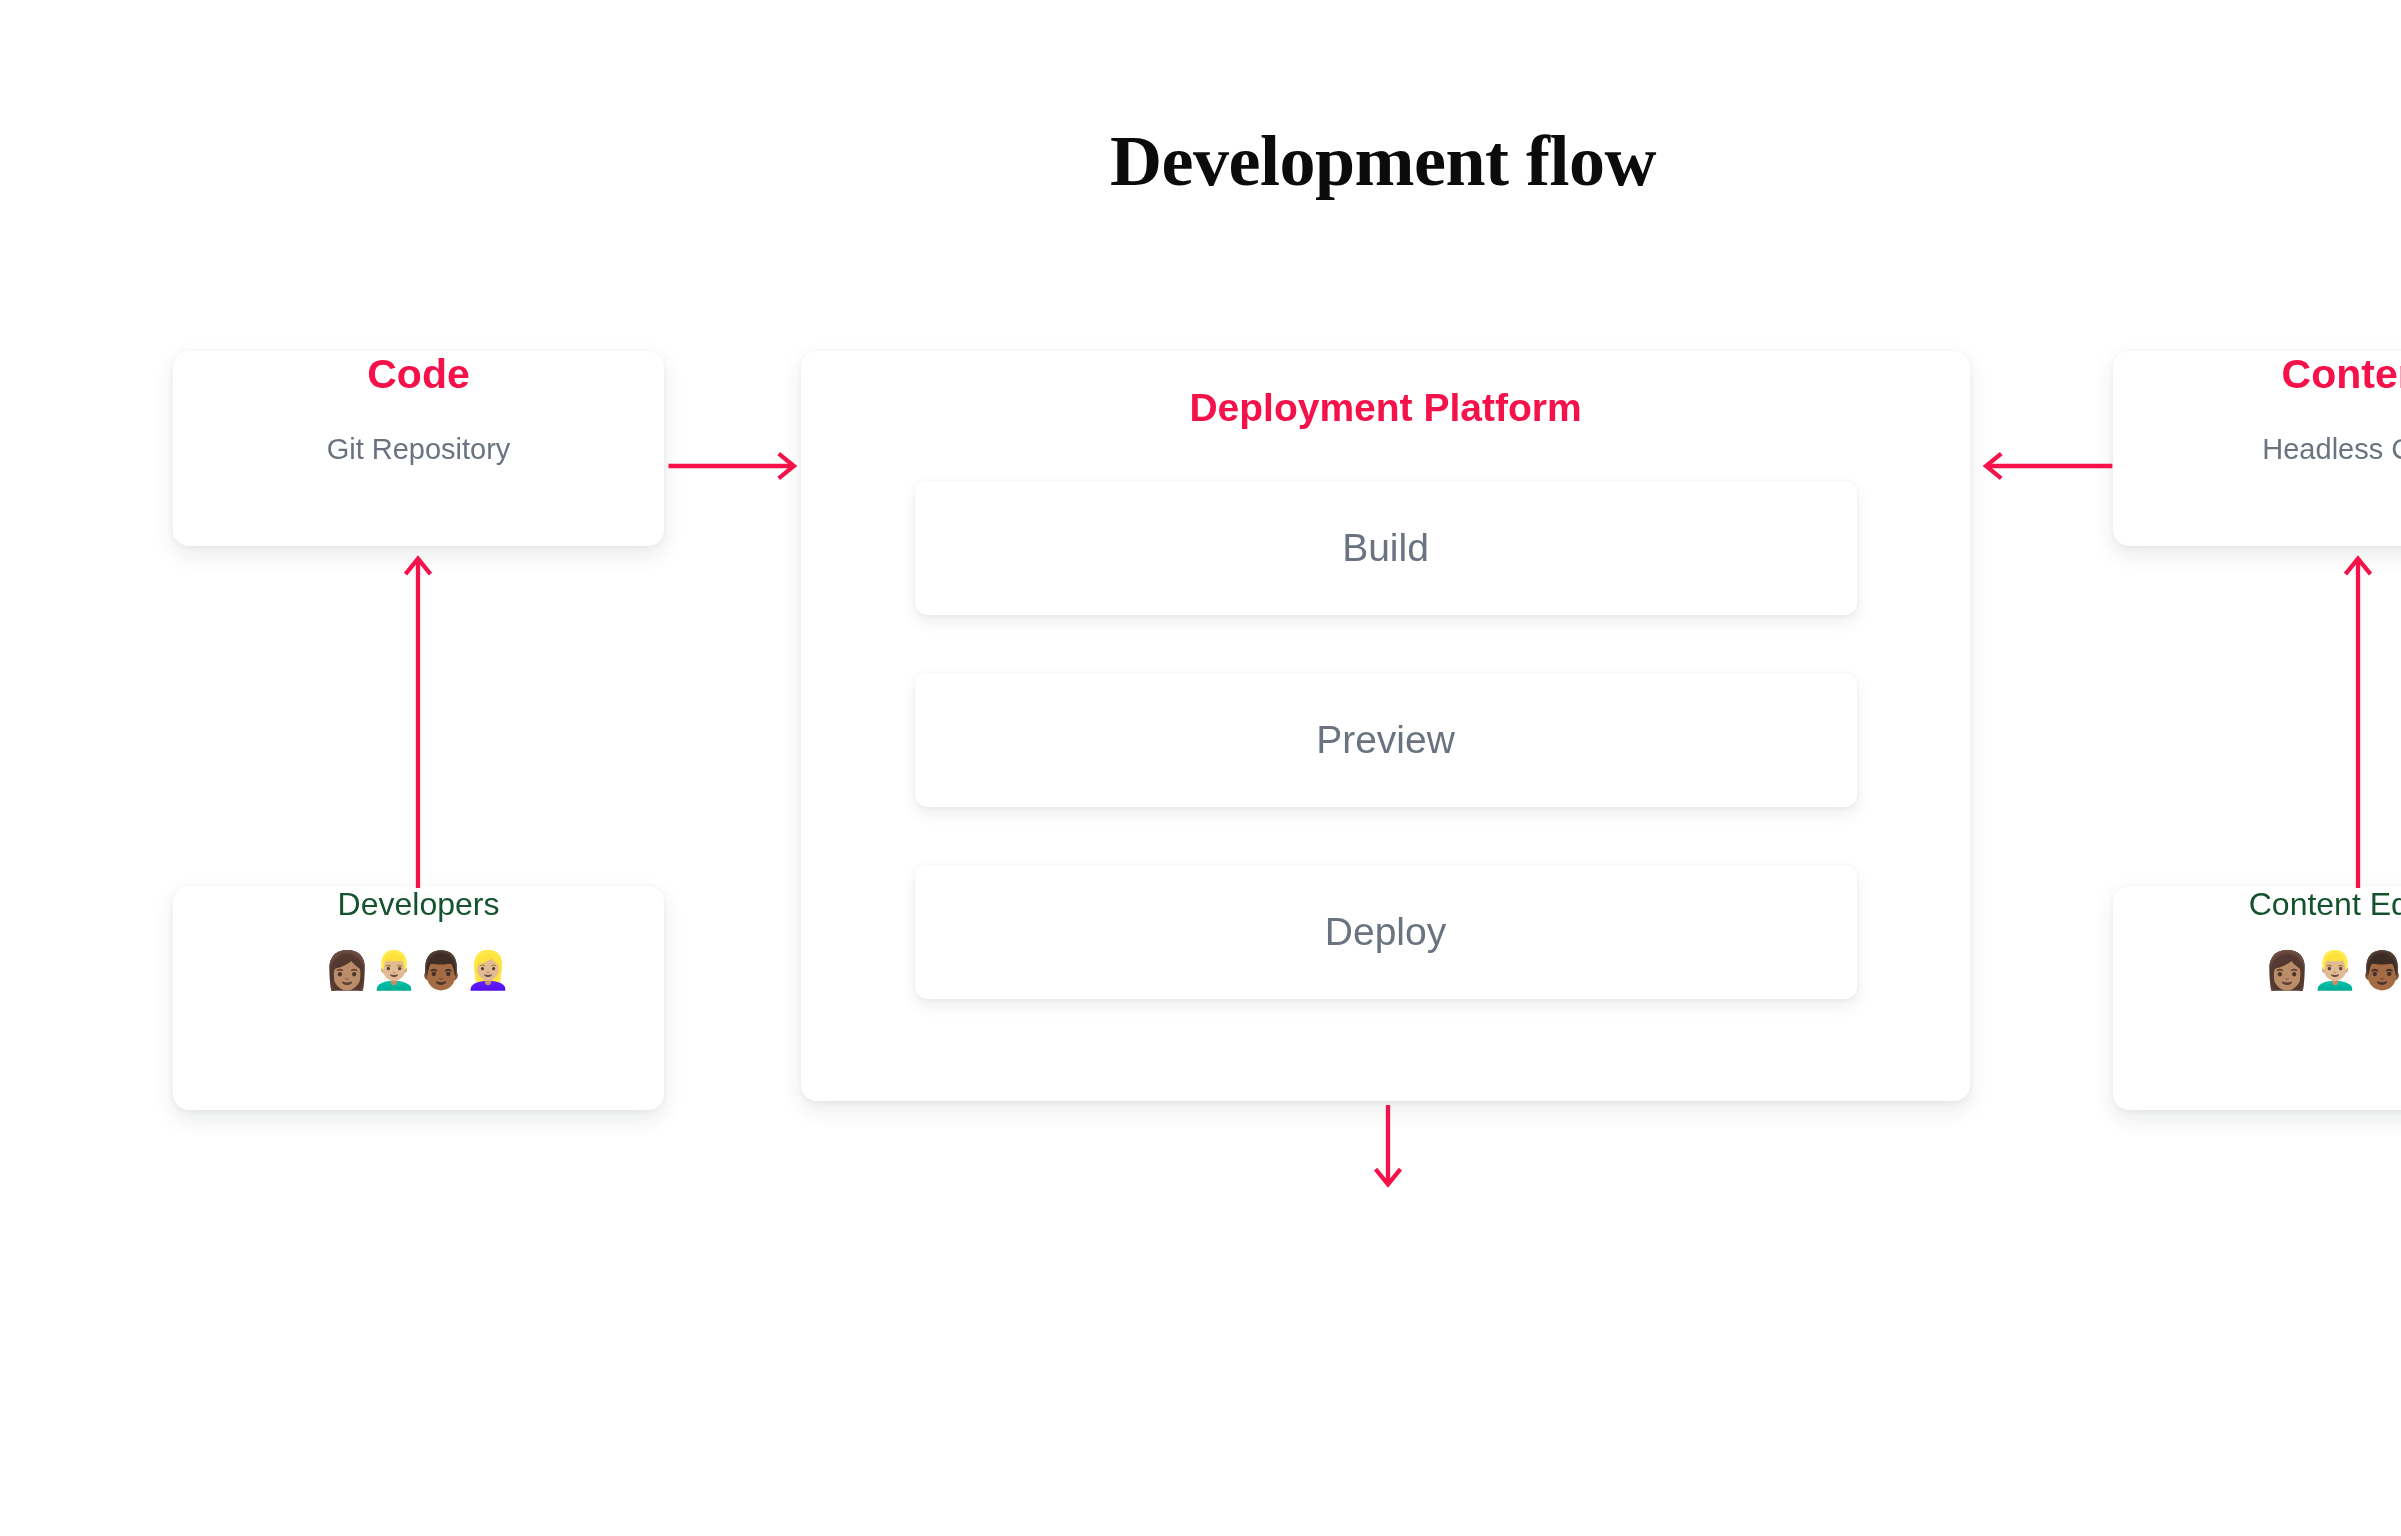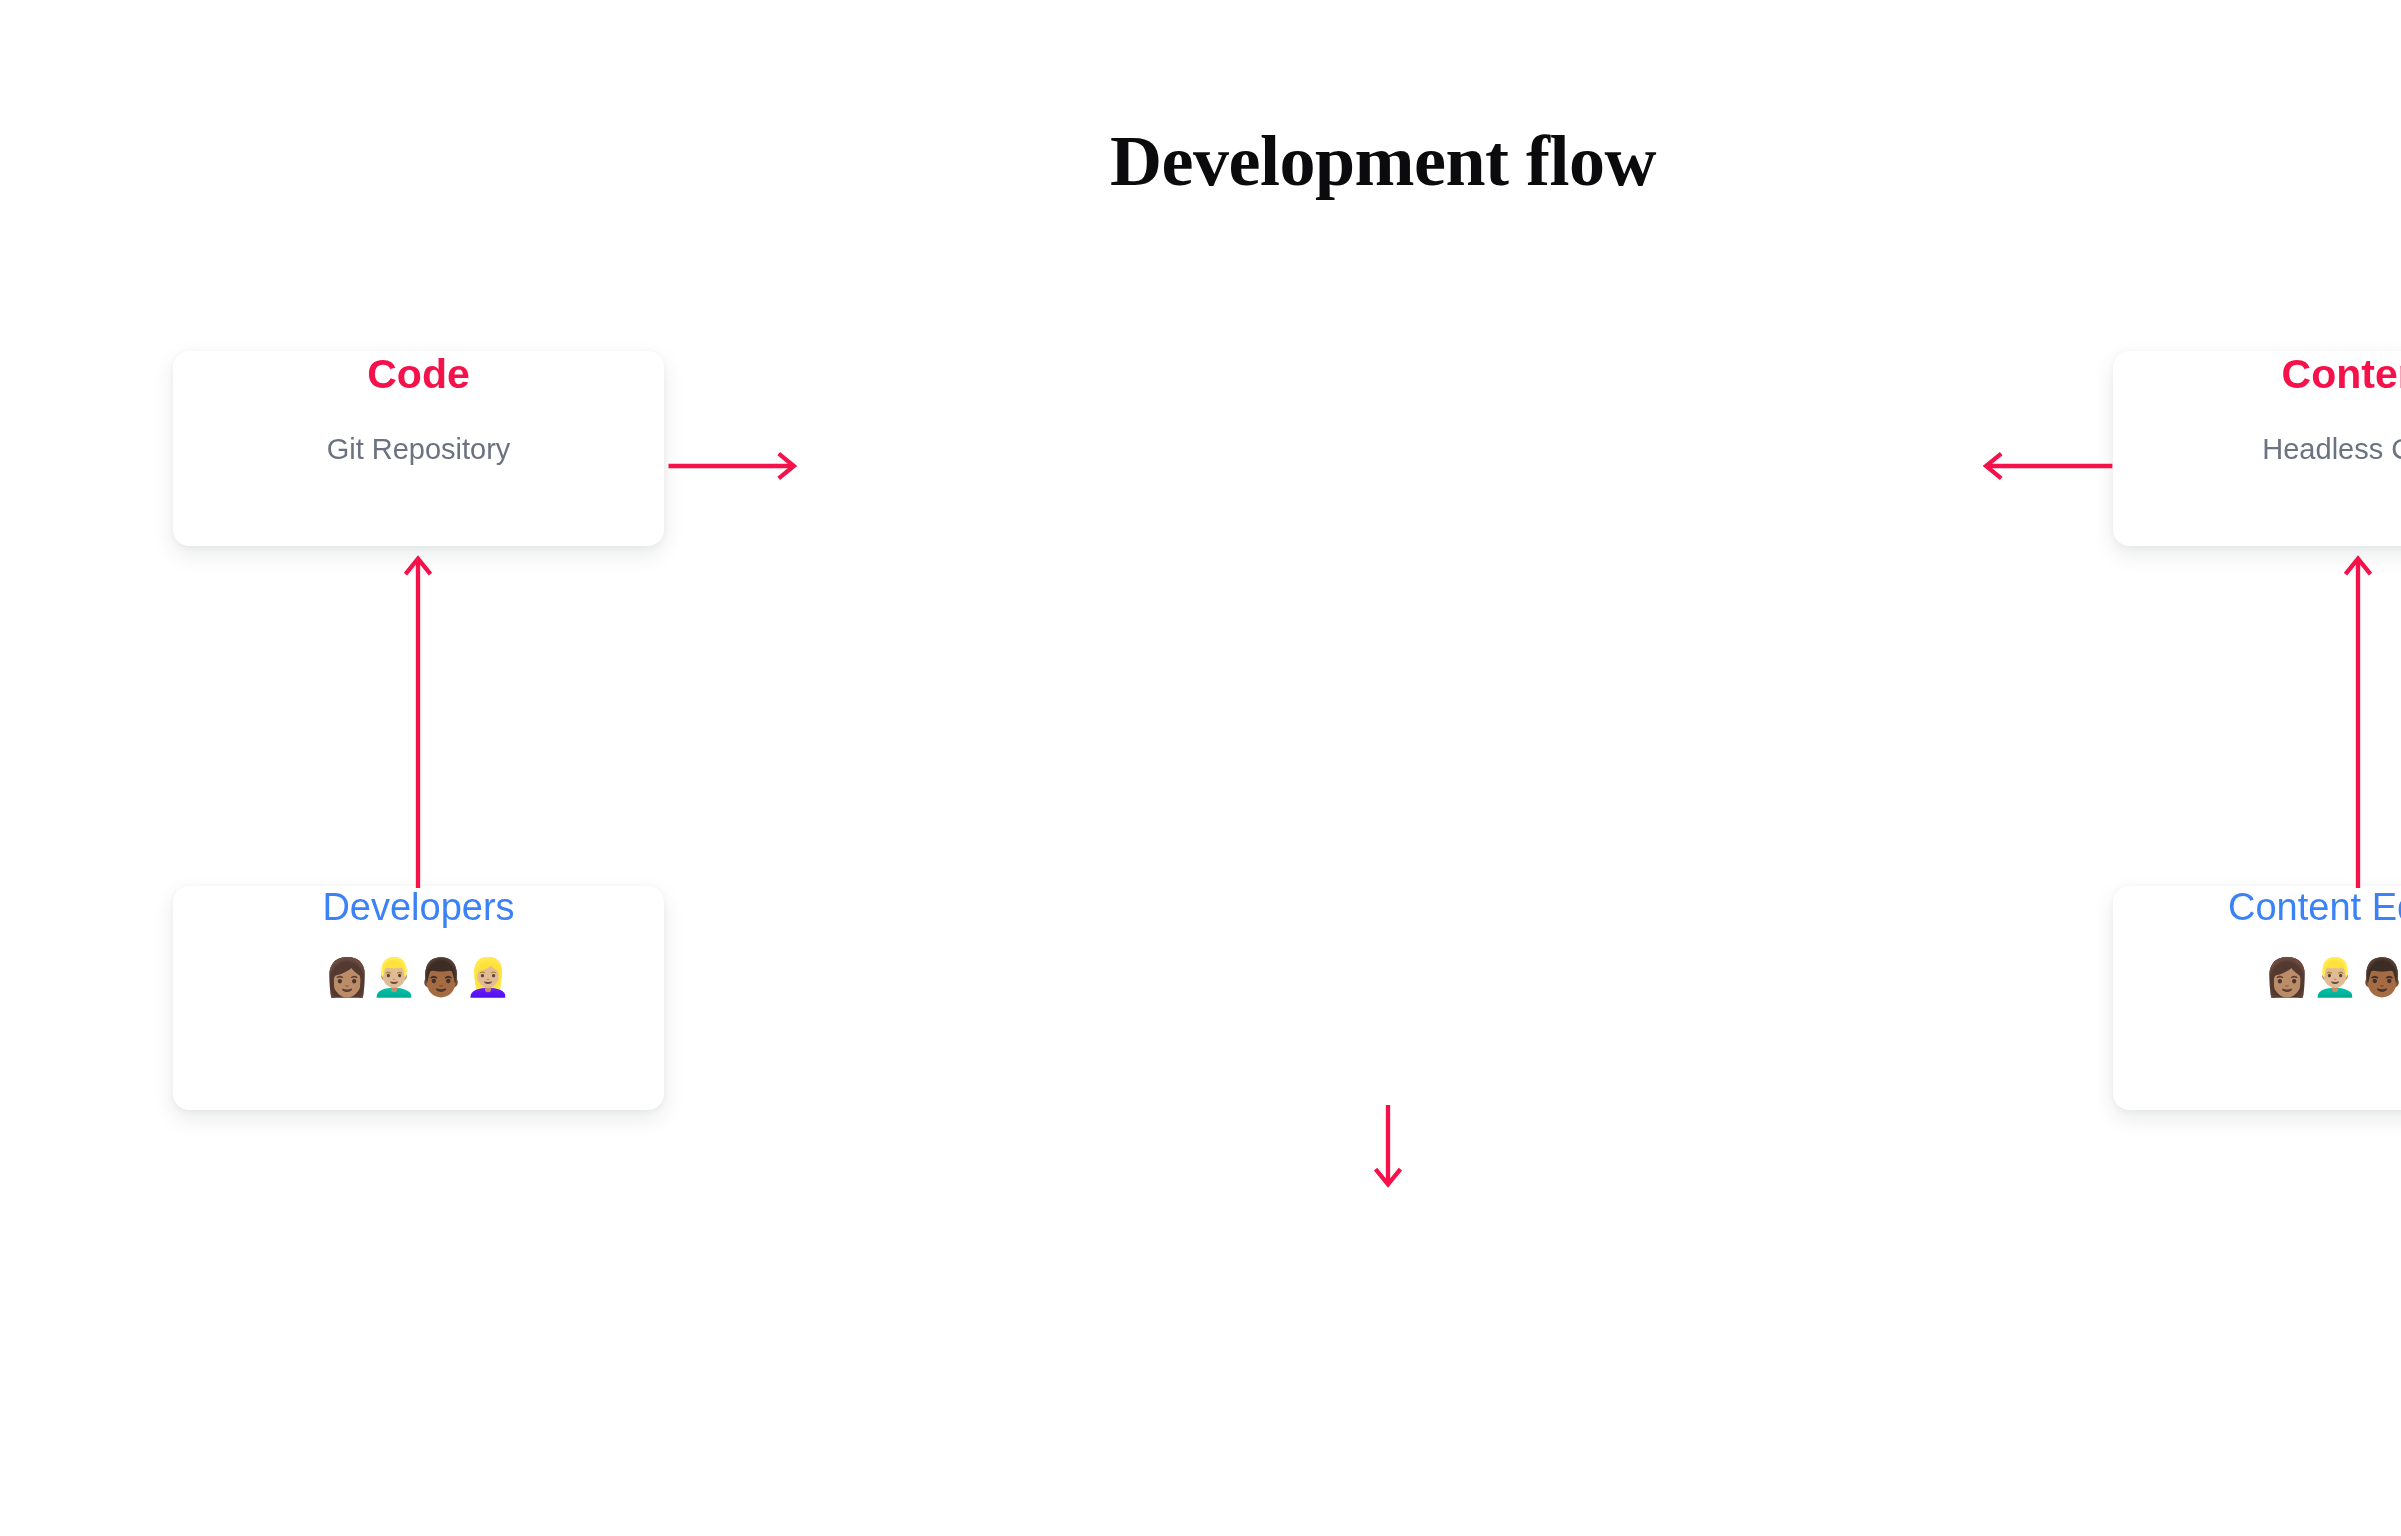--- a/index.html
+++ b/index.html
@@ -46,23 +46,23 @@
   }
 
   .card-title-accent {
     font-size: 41px;
     font-weight: 700;
     color: #f5114a;
     line-height: 1.15;
     text-align: center;
   }
   .card-title-muted {
-    font-size: 38px;
+    font-size: 32px;
     font-weight: 400;
-    color: #3b82f6;
+    color: #14532d;
     line-height: 1.15;
     text-align: center;
   }
   .card-subtitle {
     font-size: 29px;
     font-weight: 400;
     color: #6b7280;
     line-height: 1.2;
     text-align: center;
     margin-top: 34px;
@@ -133,20 +133,29 @@
   <div class="card" id="card-code">
     <div class="card-title-accent">Code</div>
     <div class="card-subtitle">Git Repository</div>
   </div>
 
   <div class="card" id="card-developers">
     <div class="card-title-muted">Developers</div>
     <div class="card-emojis">👩🏽👱🏼‍♂️👨🏾👱🏼‍♀️</div>
   </div>
 
+  <div class="card" id="card-platform">
+    <div class="card-title-accent" id="platform-title">Deployment Platform</div>
+
+    <div class="stage-card" id="stage-build">Build</div>
+
+    <div class="stage-card" id="stage-preview">Preview</div>
+
+    <div class="stage-card" id="stage-deploy">Deploy</div>
+  </div>
 
   <div class="card" id="card-content">
     <div class="card-title-accent">Content</div>
     <div class="card-subtitle">Headless CMS</div>
   </div>
 
   <div class="card" id="card-editors">
     <div class="card-title-muted">Content Editors</div>
     <div class="card-emojis">👩🏽👱🏼‍♂️👨🏾👱🏼‍♀️</div>
   </div>

